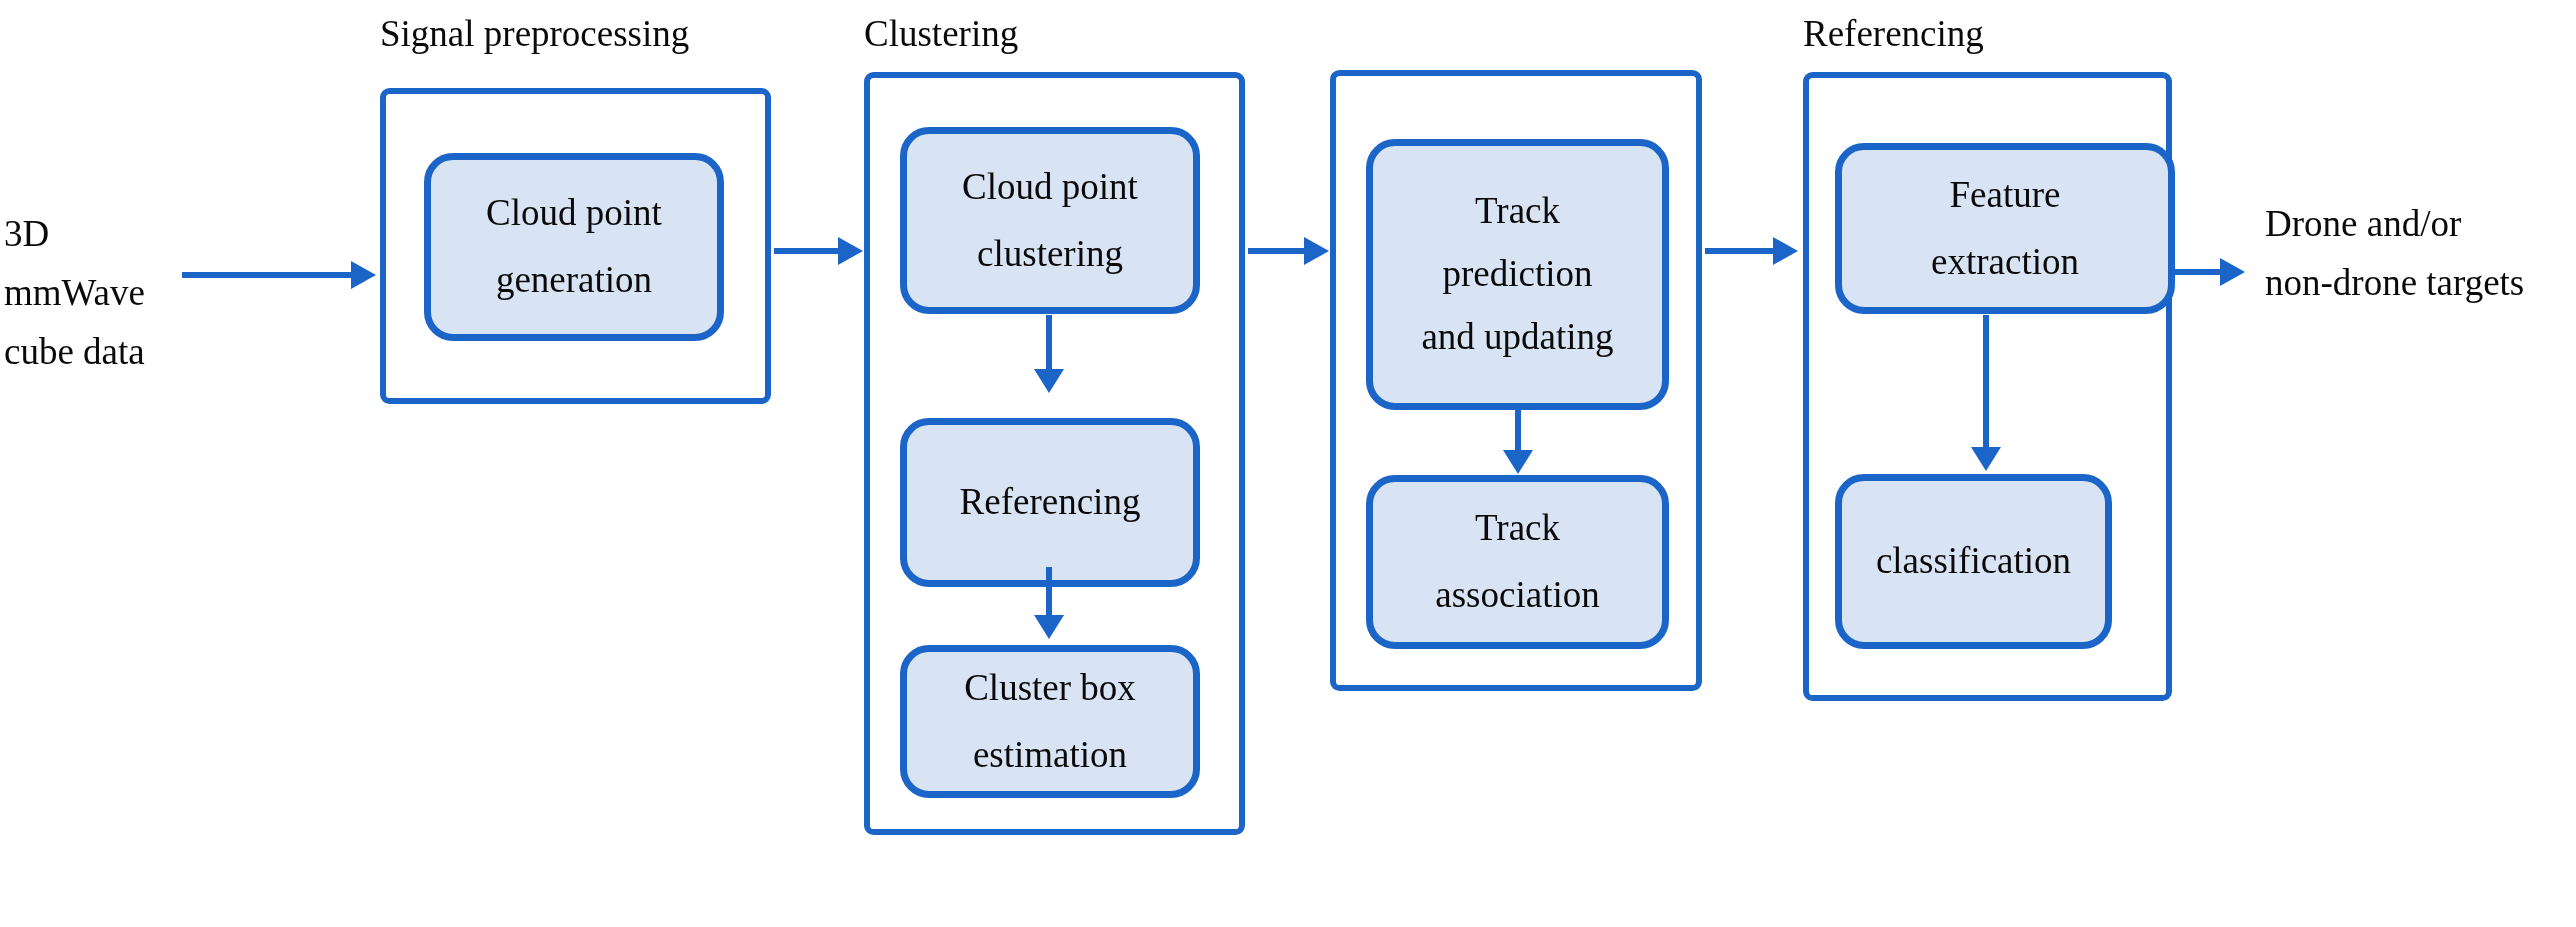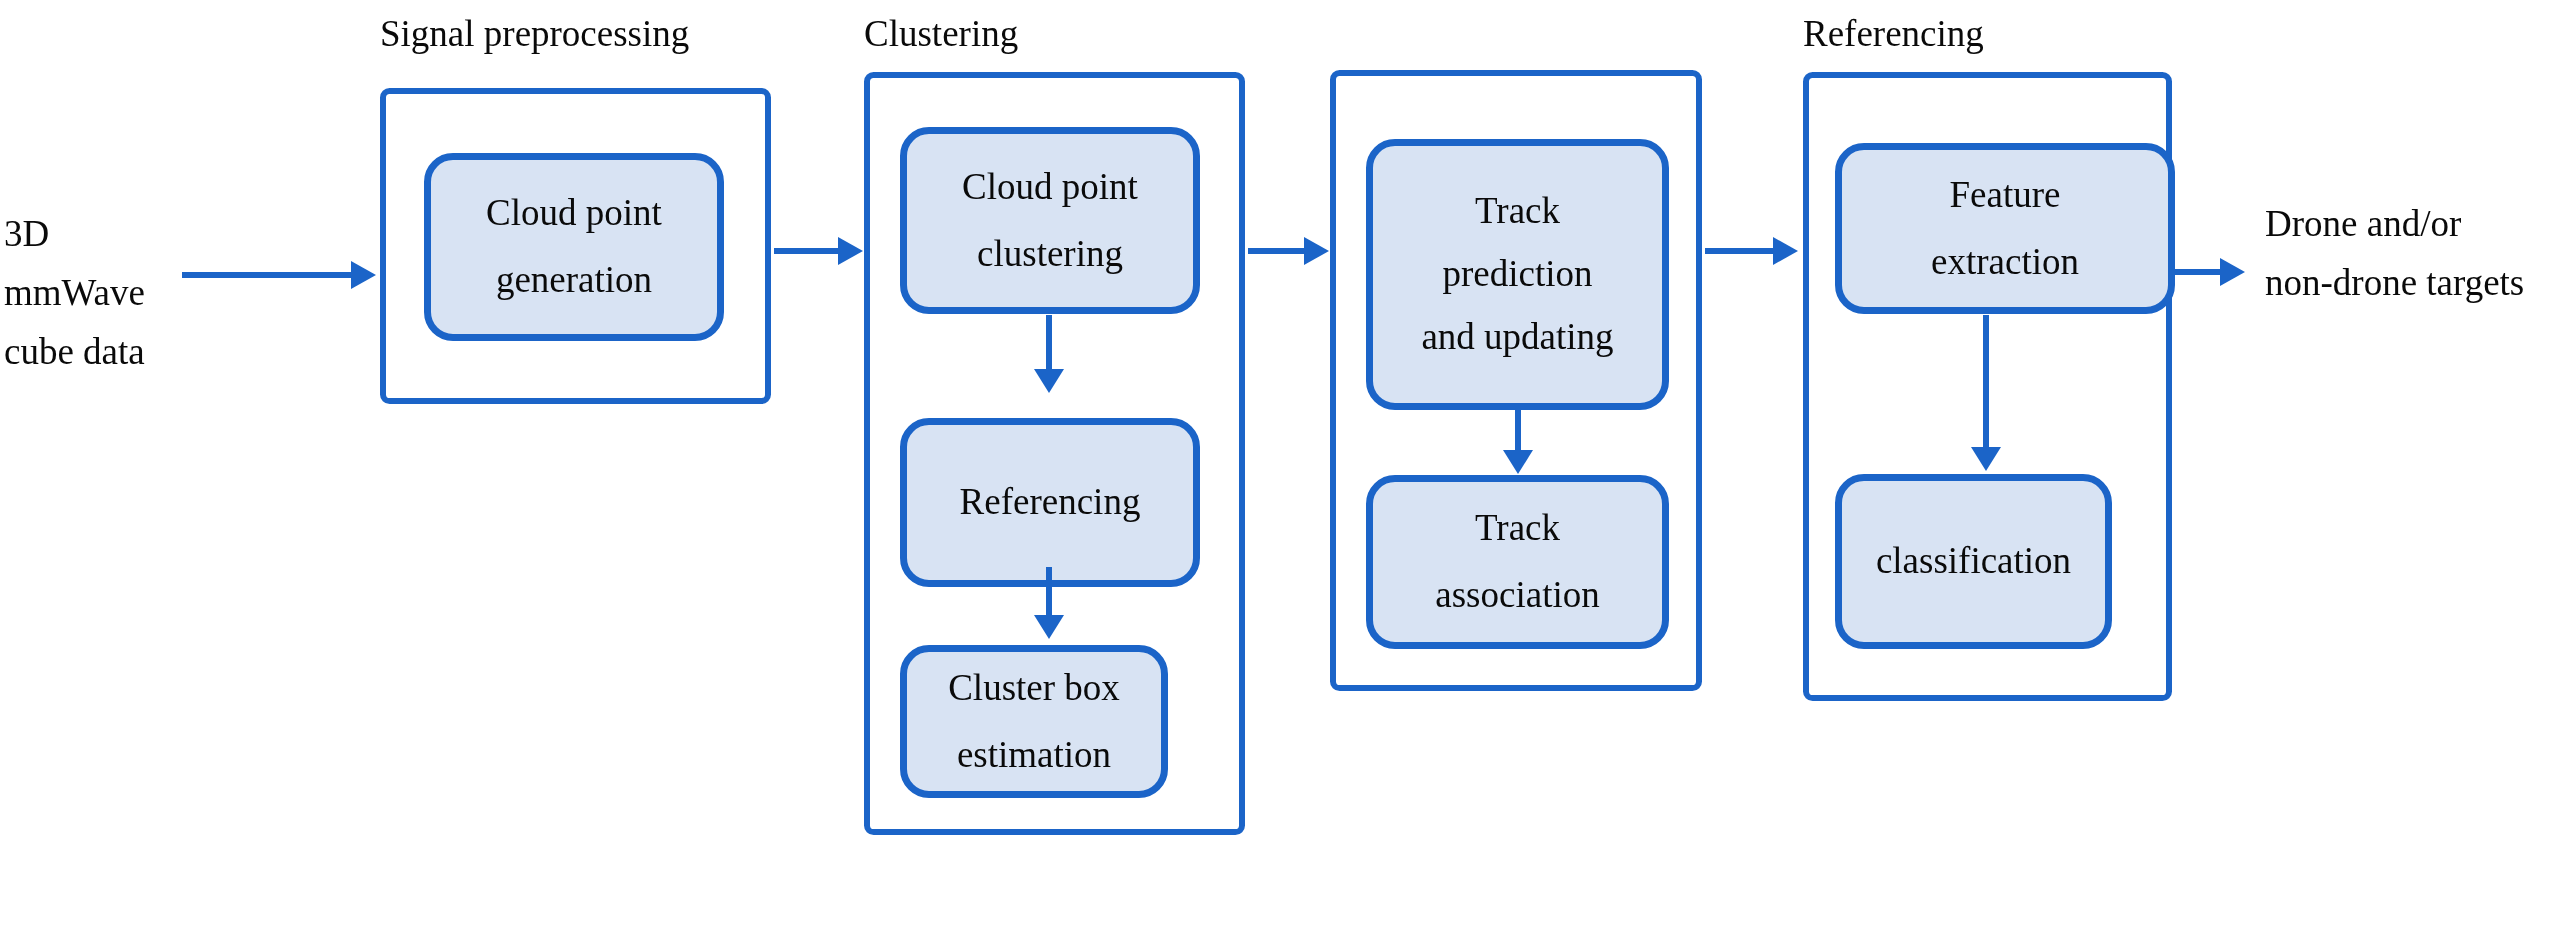--- a/index.html
+++ b/index.html
@@ -102,21 +102,21 @@
 
   <div class="arrow-right" style="left:774px;top:248px;width:64px;"></div>
 
   <div class="stage-title" style="left:864px;top:11px;width:381px;">Clustering</div>
   <div class="outer-box" style="left:864px;top:72px;width:381px;height:763px;"></div>
   <div class="step-box" style="left:900px;top:127px;width:300px;height:187px;">Cloud point
 clustering</div>
   <div class="arrow-down" style="left:1046px;top:315px;height:54px;"></div>
   <div class="step-box" style="left:900px;top:398px;width:300px;height:169px;margin-top:20px;">Referencing</div>
   <div class="arrow-down" style="left:1046px;top:567px;height:48px;"></div>
-  <div class="step-box" style="left:900px;top:645px;width:268px;height:153px;">Cluster box
+  <div class="step-box" style="left:900px;top:645px;width:300px;height:153px;">Cluster box
 estimation</div>
 
   <div class="arrow-right" style="left:1248px;top:248px;width:56px;"></div>
 
   <div class="outer-box" style="left:1330px;top:70px;width:372px;height:621px;"></div>
   <div class="step-box" style="left:1366px;top:139px;width:303px;height:271px;line-height:1.7;">Track
 prediction
 and updating</div>
   <div class="arrow-down" style="left:1515px;top:410px;height:40px;"></div>
   <div class="step-box" style="left:1366px;top:475px;width:303px;height:174px;">Track

